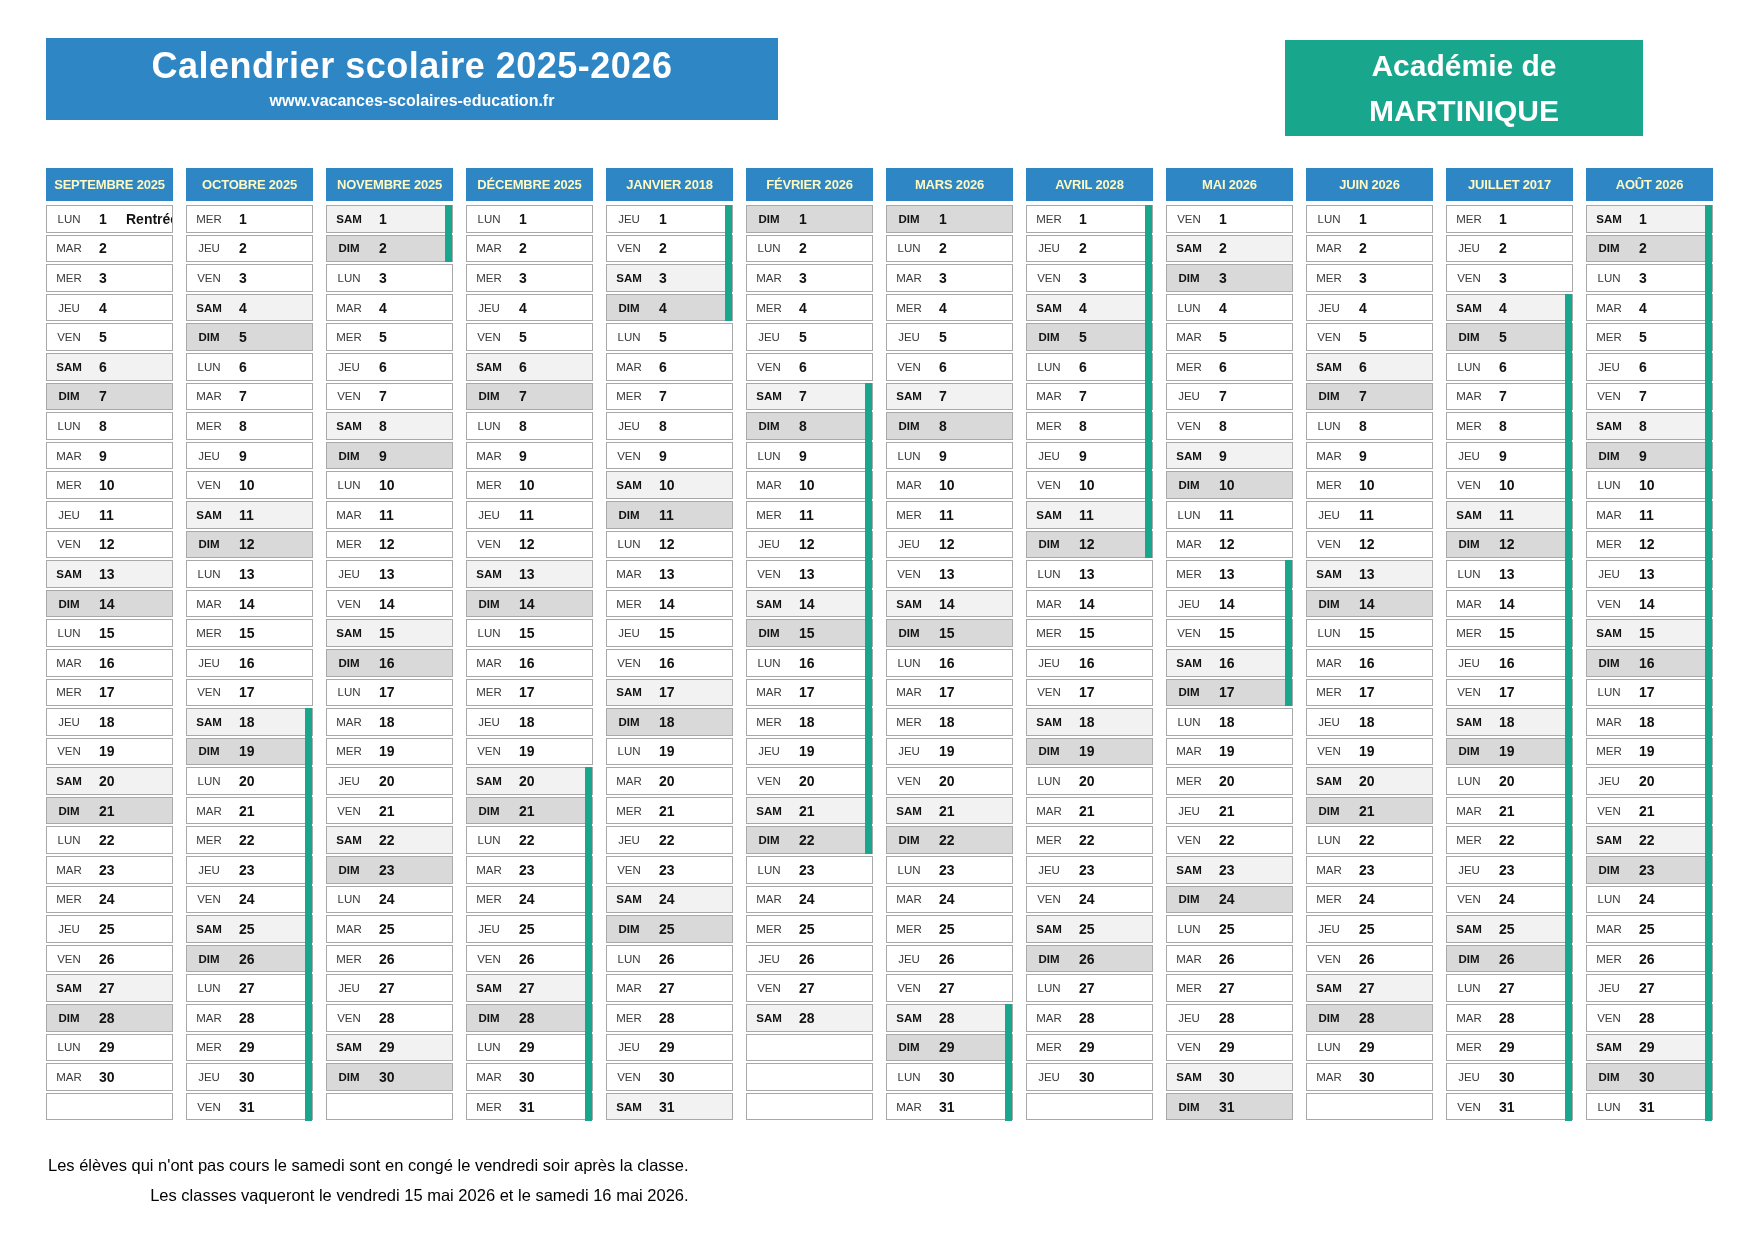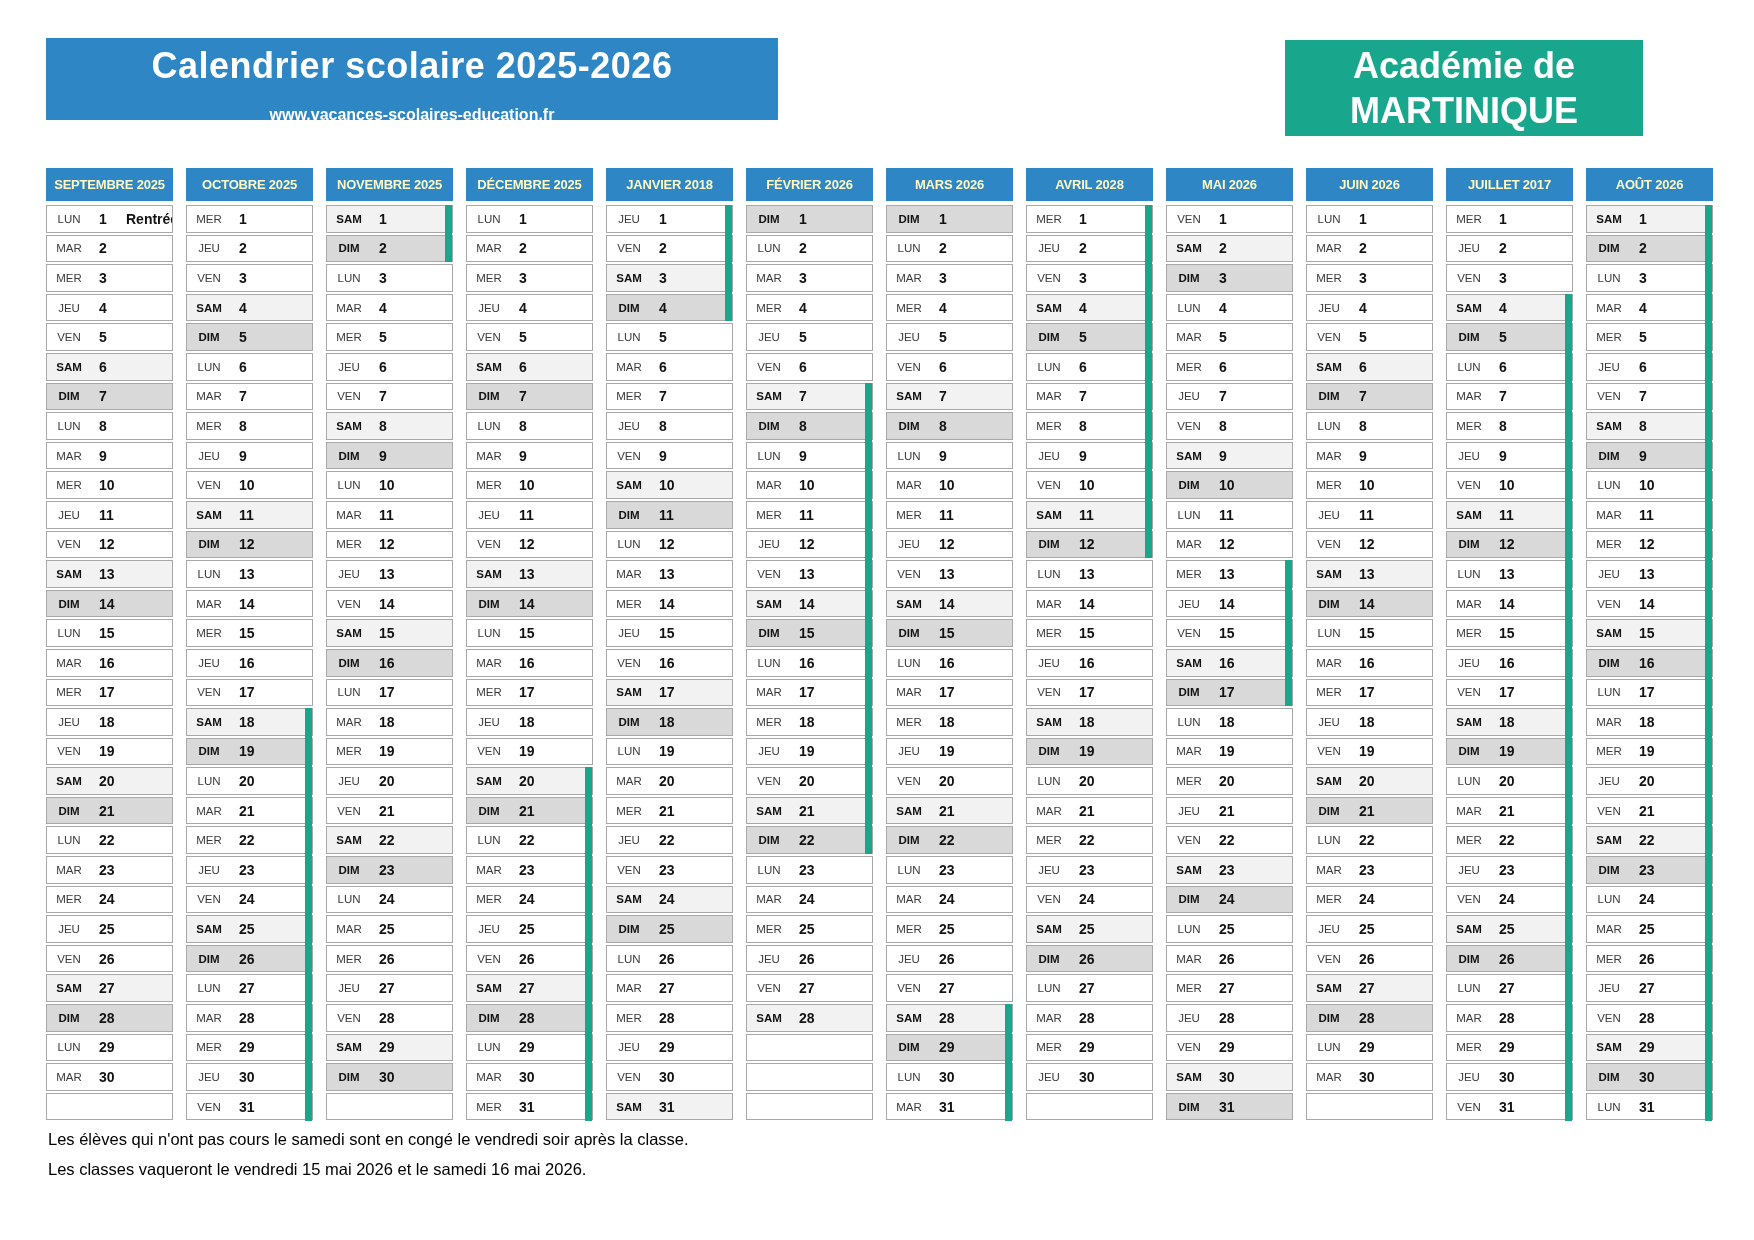--- a/index.html
+++ b/index.html
@@ -6,26 +6,26 @@
   .page{
     position:relative;width:1754px;height:1240px;background:#ffffff;
     font-family:"Liberation Sans", sans-serif; overflow:hidden;
   }
   
   .banner{
     position:absolute;left:46px;top:38px;width:732px;height:82px;
     background:var(--blue);color:#fff;text-align:center;box-sizing:border-box;padding-top:7px;
   }
   .banner .title{font-size:36px;font-weight:bold;letter-spacing:0.5px;line-height:42px;}
-  .banner .subtitle{font-size:16px;font-weight:bold;margin-top:19px;}
+  .banner .subtitle{font-size:16px;font-weight:bold;margin-top:5px;}
   .academy{
     position:absolute;left:1285px;top:40px;width:358px;height:96px;
     background:var(--teal);color:#fff;text-align:center;box-sizing:border-box;padding-top:3px;
   }
-  .academy div{font-size:36px;font-weight:bold;line-height:45px;}
+  .academy div{font-size:30px;font-weight:bold;line-height:45px;}
   
   .grid{position:absolute;left:46px;top:168px;display:flex;gap:13px;}
   .month-column{width:127px;flex:0 0 127px;}
   .month-header{
     height:33px;margin-bottom:4px;background:var(--blue);color:#fef9c3;
     display:flex;align-items:center;justify-content:center;
     font-size:13px;font-weight:bold;white-space:nowrap;letter-spacing:-0.2px;
   }
   .month-rows{position:relative;}
   .day-cell{
@@ -35,21 +35,21 @@
   }
   .day-cell.sat{background:var(--satbg);}
   .day-cell.sun{background:var(--sunbg);}
   .day-cell.empty{background:#fff;}
   .dow{width:34px;text-align:center;font-size:11.5px;color:#3a3a3a;flex:0 0 34px;}
   .dow.we{font-weight:bold;color:#121212;}
   .num{font-weight:bold;font-size:14px;color:#121212;margin-left:13px;min-width:17px;}
   .evt{font-weight:bold;font-size:14px;color:#121212;margin-left:10px;white-space:nowrap;}
   .vac-bar{position:absolute;right:1px;width:7px;background:var(--teal);z-index:3;}
   
-  .footer{position:absolute;left:48px;top:1124px;color:#000;}
+  .footer{position:absolute;left:48px;top:1150px;color:#000;text-align:right;}
   .footer div{font-size:16.5px;line-height:30px;}
 </style>
 </head>
 <body>
 
 <div class="page" style="--blue: #2E86C4; --teal: #18A78C; --satbg: #F2F2F2; --sunbg: #D9D9D9; --cellborder: #A8A8A8;">
 
   <div class="banner">
     <div class="title">Calendrier scolaire 2025-2026</div>
     <div class="subtitle">www.vacances-scolaires-education.fr</div>

